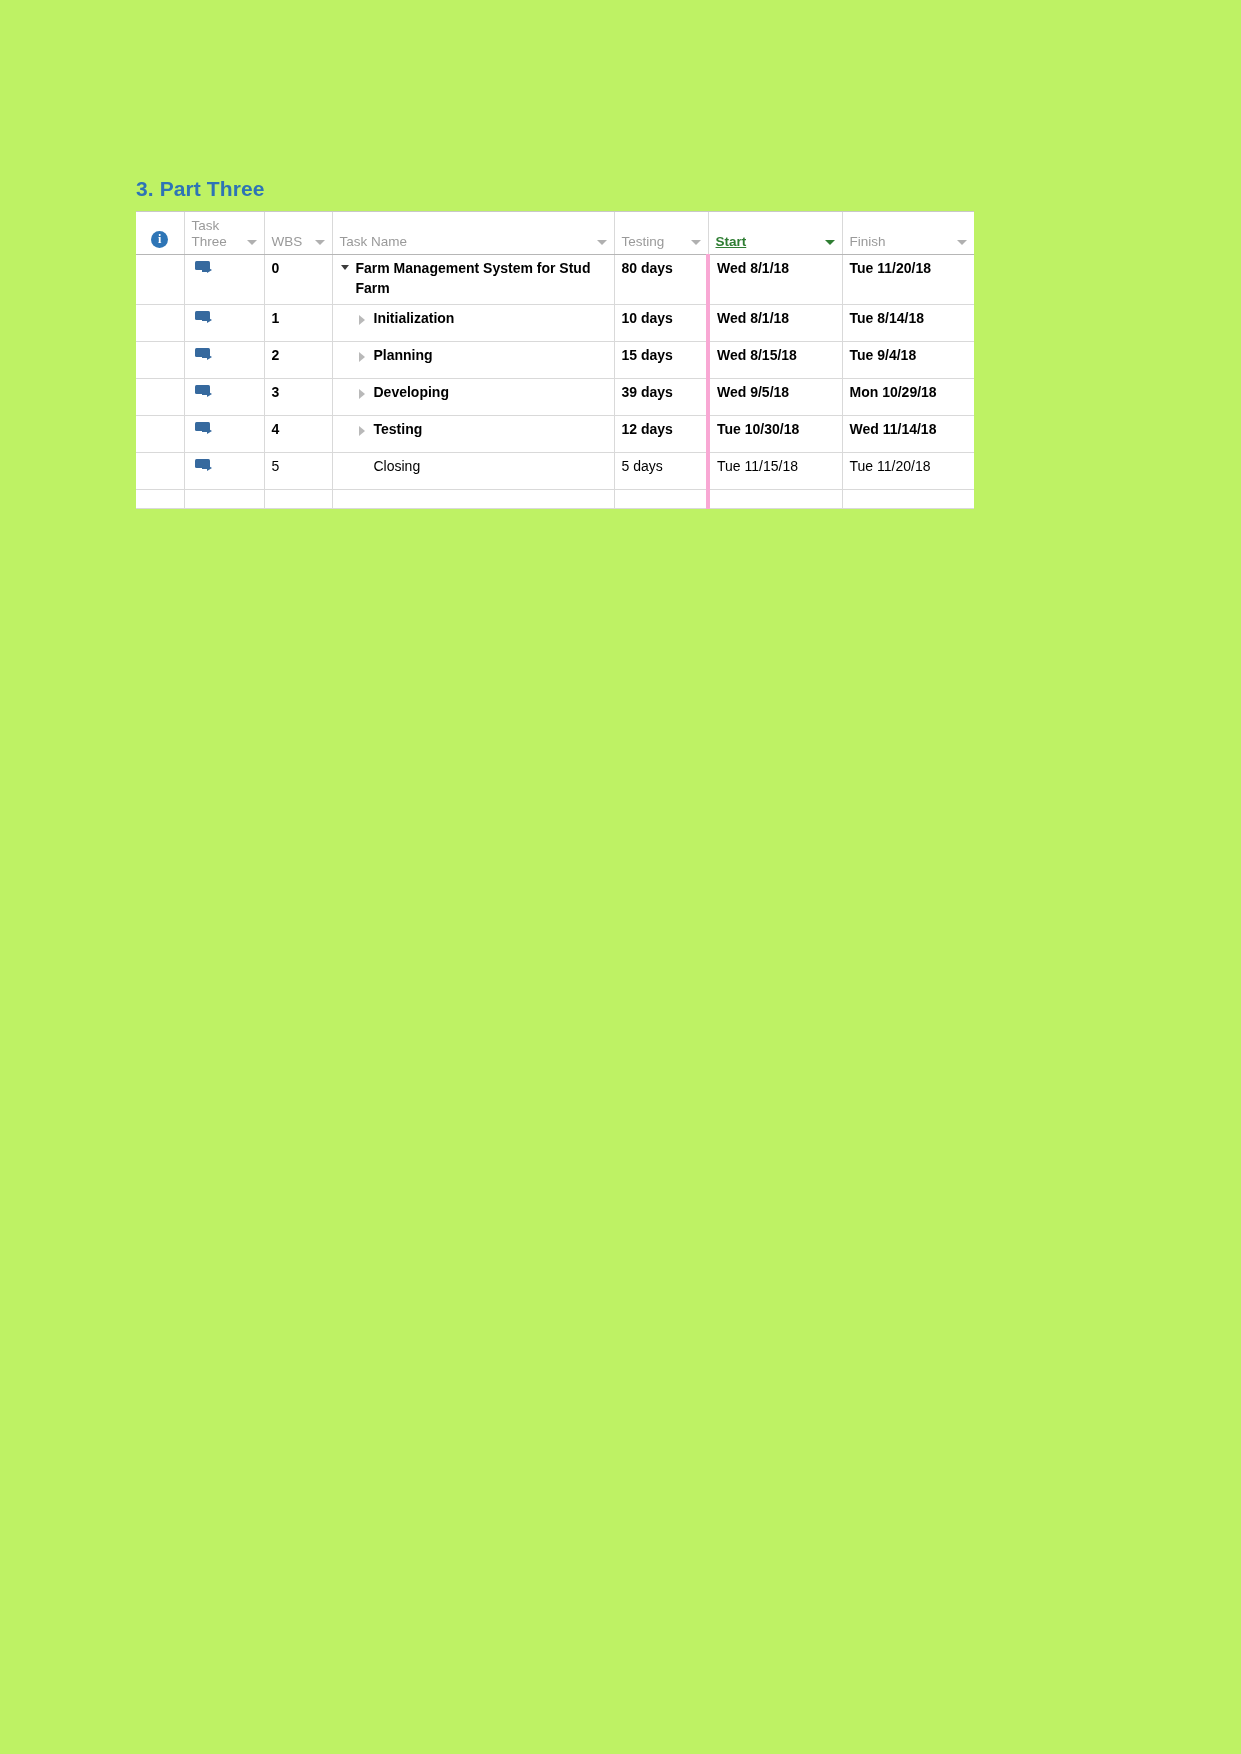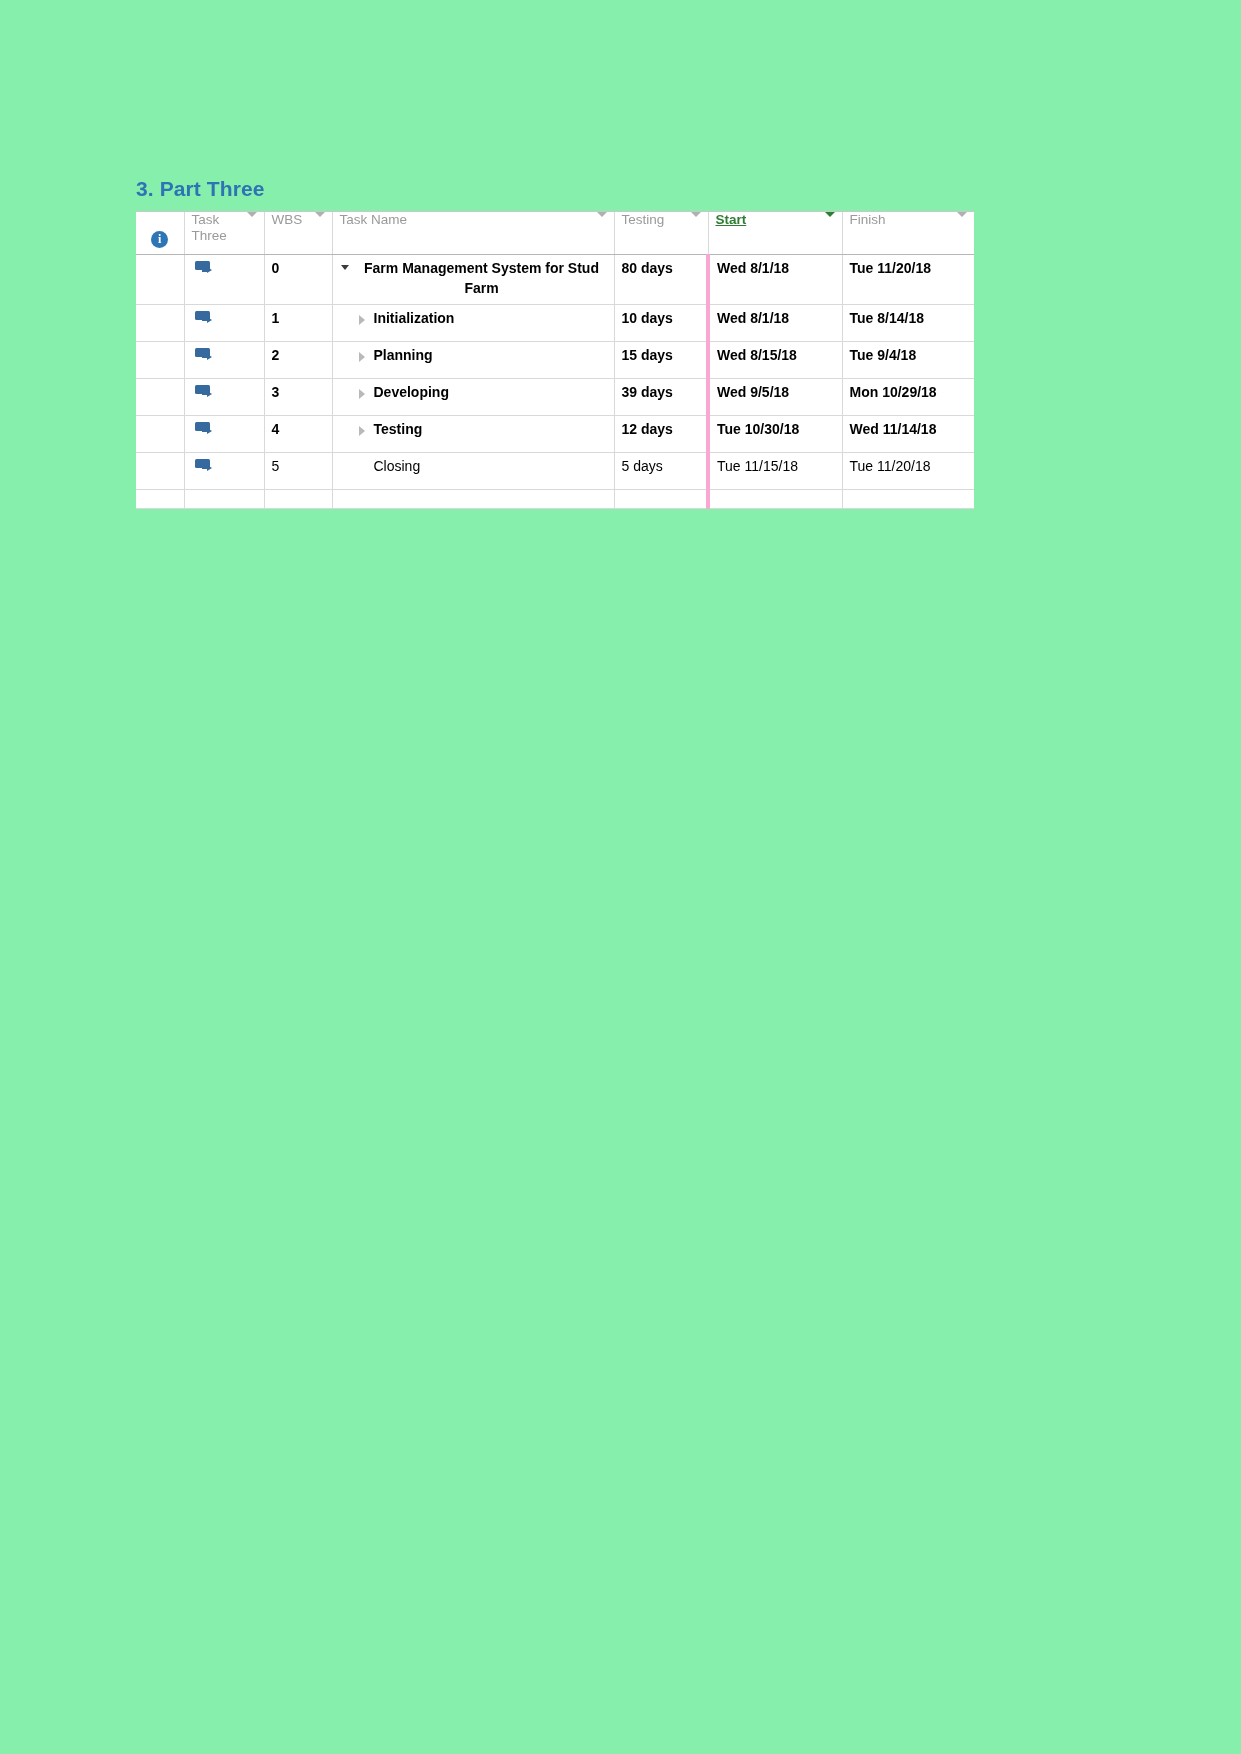--- a/index.html
+++ b/index.html
@@ -14,21 +14,21 @@
     -webkit-font-smoothing: antialiased;
     position: relative;
     overflow: hidden;
   }
 
   .page {
     position: absolute;
     left: 0; top: 0;
     width: 1241px;
     height: 1754px;
-    background: #86efac;
+    background: #bef264;
   }
 
   .content {
     position: absolute;
     left: 136px;
     top: 176px;
     width: 840px;
   }
 
   
@@ -75,20 +75,21 @@
     border-right: 1px solid #d9d9d9;
     border-bottom: 1px solid #b6b6b6;
     background: #ffffff;
     height: 42px;
     font-weight: normal;
   }
   table.project thead th:last-child { border-right: none; }
 
   .th-inner {
     display: flex;
+    align-items: flex-end;
     justify-content: space-between;
     height: 42px;
     box-sizing: border-box;
     padding: 0 5px 4px 7px;
   }
   .th-label {
     font-size: 13.5px;
     color: #9a9a9a;
     line-height: 1.18;
     text-align: left;
@@ -172,21 +173,20 @@
 
   
   .name-cell {
     display: flex;
     align-items: flex-start;
     box-sizing: border-box;
     padding: 4px 6px 5px 4px;
     font-size: 14px;
     line-height: 1.42;
     min-height: 25px;
-    text-align: center;
   }
   .name-cell .indent { flex: none; }
   .name-cell.lvl0 .indent { width: 4px; }
   .name-cell.lvl1 .indent { width: 22px; }
 
   .tri {
     flex: none;
     width: 12px;
     display: flex;
     align-items: center;

